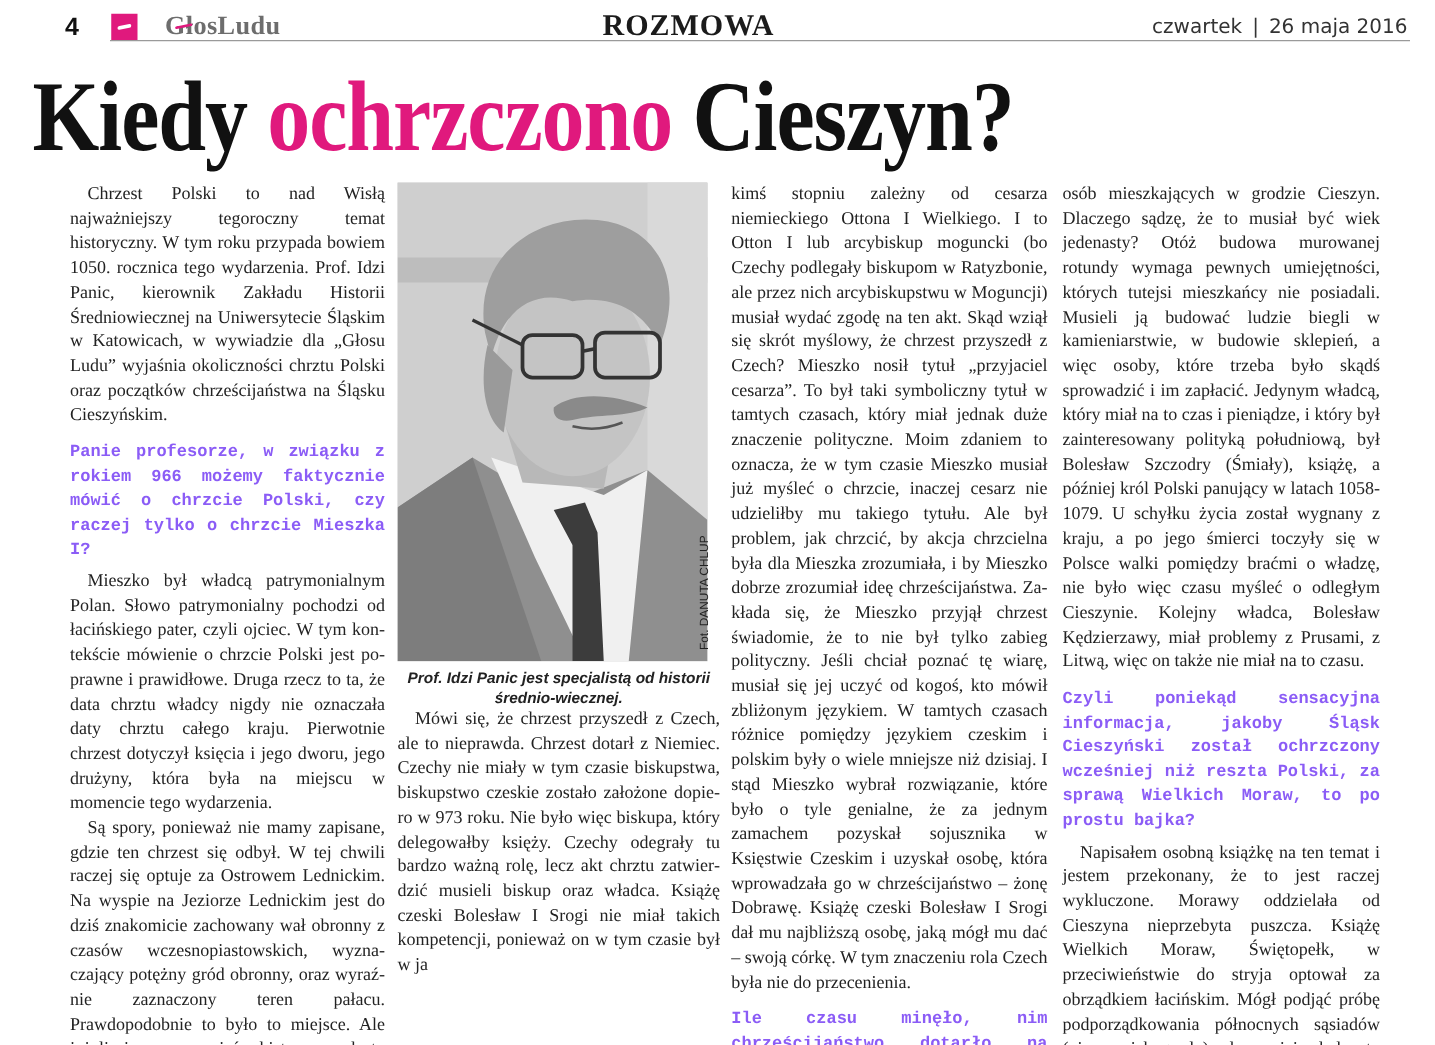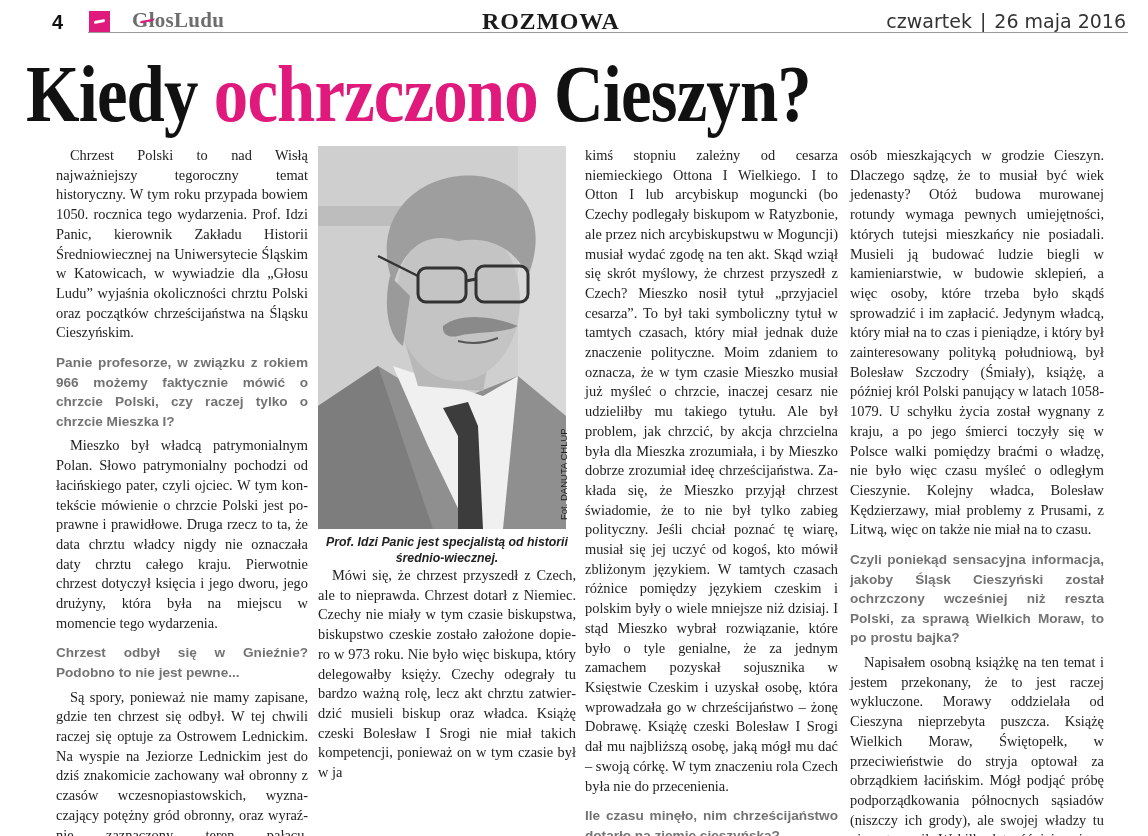--- a/index.html
+++ b/index.html
@@ -8,31 +8,31 @@
 
   
   .hdr { position: absolute; left: 0; top: 0; width: 1148px; height: 34px; }
   .hdr-line { position: absolute; left: 88px; top: 32px; width: 1040px; height: 1px; background: #9a9a9a; }
   .page-num { position: absolute; left: 52px; top: 11px; font-family: "Liberation Sans", sans-serif; font-weight: bold; font-size: 20px; color: #111; line-height: 22px; }
   .logo-box { position: absolute; left: 89px; top: 11px; width: 21px; height: 21px; background: #e0197d; }
   .logo-box i { position: absolute; left: 5px; top: 9px; width: 11px; height: 3px; border-radius: 2px; background: #fff; transform: skewY(-10deg); }
   .logo-text { position: absolute; left: 132px; top: 8px; font-family: "Liberation Serif", serif; font-size: 21px; color: #6d6d6d; font-weight: bold; letter-spacing: 0.3px; line-height: 24px; }
   .logo-swoosh { position: absolute; left: 140px; top: 20px; width: 14px; height: 2px; background: #e0197d; transform: rotate(-12deg); border-radius: 1px; }
   .section { position: absolute; left: 482px; top: 9px; font-family: "Liberation Serif", serif; font-weight: bold; font-size: 24px; letter-spacing: 0.8px; color: #1b1b1b; line-height: 24px; }
-  .date { position: absolute; right: 22px; top: 12px; font-family: "DejaVu Sans", sans-serif; font-size: 19px; color: #333; line-height: 18px; }
+  .date { position: absolute; right: 22px; top: 12px; font-family: "DejaVu Sans", sans-serif; font-size: 16px; color: #333; line-height: 18px; }
   .date .sep { margin: 0 8px; }
 
   
   .title { position: absolute; left: 26px; top: 46px; font-family: "Liberation Serif", serif; font-size: 80px; line-height: 96px; color: #111; letter-spacing: -1px; white-space: nowrap; transform: scaleX(0.86); transform-origin: left top; }
   .title .accent { color: #e0197d; }
 
   
   .col { position: absolute; top: 146px; font-family: "Liberation Serif", serif; font-size: 14.4px; line-height: 19.7px; color: #222; text-align: justify; hyphens: manual; }
   .col p { text-indent: 14px; }
-  .col .q { font-family: Liberation Sans, sans-serif; font-weight: bold; color: #737373; font-size: 13.6px; line-height: 19.6px; text-align: justify; margin: 10px 0 5px 0; text-indent: 0; }
+  .col .q { font-family: Liberation Mono, monospace; font-weight: bold; color: #8b5cf6; font-size: 13.6px; line-height: 19.6px; text-align: justify; margin: 10px 0 5px 0; text-indent: 0; }
   .c1 { left: 56px; width: 252px; }
   .c2 { left: 318px; width: 258px; }
   .c3 { left: 585px; width: 253px; }
   .c4 { left: 850px; width: 254px; }
   .col p.cont { text-indent: 0; }
 
   
   .photo { position: relative; width: 248px; height: 383px; margin-left: 0; background: linear-gradient(180deg, #c9c9c9 0%, #d8d8d8 40%, #c2c2c2 100%); overflow: hidden; }
   .photo svg { display: block; }
   .credit { position: absolute; left: 558px; top: 520px; width: 14px; font-family: "Liberation Sans", sans-serif; font-size: 9.5px; color: #222; transform: rotate(-90deg); transform-origin: left top; white-space: nowrap; }
@@ -59,21 +59,20 @@
 <h1 class="title">
   <span>Kiedy</span>
   <span class="accent">ochrzczono</span>
   <span>Cieszyn?</span>
 </h1>
 
 <div class="col c1">
   <p>Chrzest Polski to nad Wisłą najważniejszy tegoroczny temat historyczny. W tym roku przypada bowiem 1050. rocznica tego wy­darzenia. Prof. Idzi Panic, kierownik Zakła­du Historii Średniowiecznej na Uniwersyte­cie Śląskim w Katowicach, w wywiadzie dla „Głosu Ludu” wyjaśnia okoliczności chrztu Polski oraz początków chrześcijaństwa na Śląsku Cieszyńskim.</p>
   <div class="q">Panie profesorze, w związku z rokiem 966 możemy faktycznie mówić o chrzcie Pol­ski, czy raczej tylko o chrzcie Mieszka I?</div>
   <p>Mieszko był władcą patrymonialnym Po­lan.  Słowo patrymonialny pochodzi od ła­cińskiego pater, czyli ojciec. W tym kon­tekście mówienie o chrzcie Polski jest po­prawne i prawidłowe. Druga rzecz to ta, że data chrztu władcy nigdy nie oznaczała daty chrztu całego kraju. Pierwotnie chrzest do­tyczył księcia i jego dworu, jego drużyny, która była na miejscu w momencie tego wy­darzenia.</p>
-  <div class="q">Chrzest odbył się w Gnieźnie? Podobno to nie jest pewne...</div>
   <p>Są spory, ponieważ nie mamy zapisane, gdzie ten chrzest się odbył. W tej chwi­li raczej się optuje za Ostrowem Lednic­kim. Na wyspie na Jeziorze Lednickim jest do dziś znakomicie zachowany wał obron­ny z czasów wczesnopiastowskich, wyzna­czający potężny gród obronny, oraz wyraź­nie zaznaczony teren pałacu. Prawdopodob­nie to było to miejsce. Ale jeżeli nie mamy zapisów historycznych, to nie można rów­nież odmówić racji tym, którzy przyjmują, że wydarzenie to odbyło się w Gnieźnie. Na Ostrowie Lednickim są bardzo zaawanso­wane wykopaliska archeologiczne i one bar­dzo dużo nam „mówią”, ale nie mamy źró­deł pisanych, które jednoznacznie rozstrzy­gałyby ten spór.</p>
 </div>
 
 <div class="col c2">
   <div class="photo">
     <svg width="248" height="383" viewBox="0 0 248 383">
       <rect x="0" y="0" width="248" height="383" fill="#cfcfcf"></rect>
       <rect x="0" y="60" width="248" height="20" fill="#bdbdbd"></rect>
       <rect x="200" y="0" width="48" height="383" fill="#d9d9d9"></rect>
 

